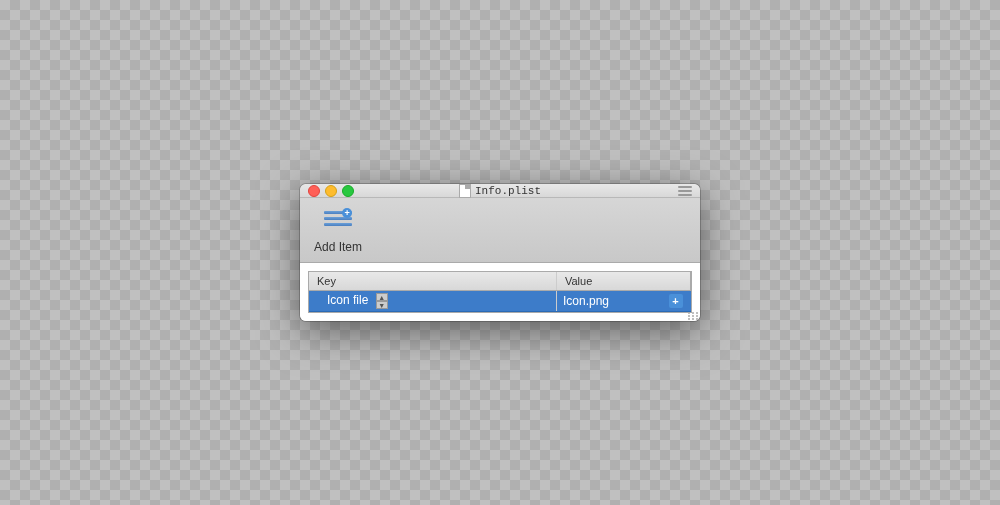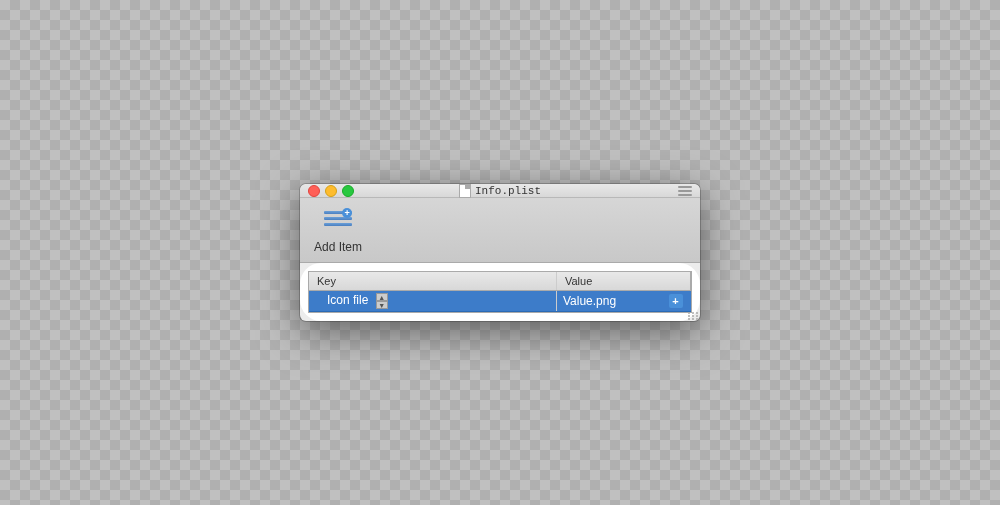--- a/index.html
+++ b/index.html
@@ -180,21 +180,20 @@
     .toolbar-label {
       font-size: 12px;
       color: #333;
     }
 
     .content-area {
       background: white;
       flex: 1;
       margin: 0;
       position: relative;
-      border-radius: 21px;
     }
 
     .plist-table {
       width: 100%;
       border-collapse: collapse;
       font-size: 12px;
     }
 
     .plist-table th {
       background: linear-gradient(to bottom, #e8e8e8, #d8d8d8);
@@ -382,21 +381,21 @@
 
           <tr class="row-selected">
             <td class="col-key indent-1">
               <span>Icon file</span>
               <span class="stepper">
                 <div class="stepper-btn">▲</div>
                 <div class="stepper-btn">▼</div>
               </span>
             </td>
             <td class="col-value">
-              <span>Value.png</span>
+              <span>Icon.png</span>
               <span class="add-row-btn">+</span>
             </td>
           </tr>
         </tbody>
       </table>
     </div>
 
     <div class="bottom-resize">
       <div class="resize-dots">
         <div class="resize-dot"></div>

